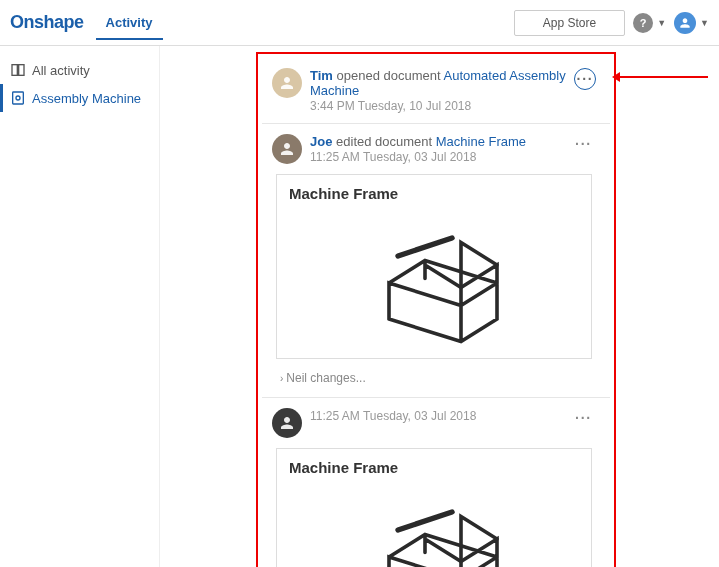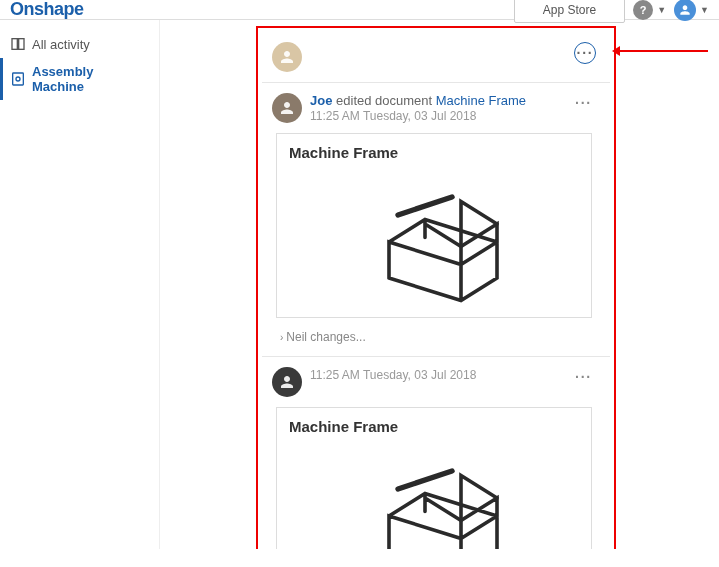--- a/index.html
+++ b/index.html
@@ -1,35 +1,35 @@
 <!DOCTYPE html>
 <html><head>
 <meta charset="utf-8">
 <style>
   * { box-sizing: border-box; margin: 0; padding: 0; }
   body { font-family: -apple-system, BlinkMacSystemFont, "Segoe UI", Arial, sans-serif; font-size: 13px; color: #333; background: #fff; width: 719px; height: 567px; overflow: hidden; position: relative; }
   
   
-  .header { display: flex; align-items: center; height: 20px; border-bottom: 1px solid #ddd; padding: 0 10px; }
+  .header { display: flex; align-items: center; height: 46px; border-bottom: 1px solid #ddd; padding: 0 10px; }
   .logo { font-weight: bold; font-size: 18px; color: #1b5faa; margin-right: 12px; letter-spacing: -0.5px; }
   .toptabs { display: flex; gap: 0; }
   .toptab { padding: 10px 10px 8px; font-size: 13px; color: #666; cursor: pointer; border-bottom: 2px solid transparent; }
   .toptab.active { color: #1b5faa; font-weight: 600; border-bottom-color: #1b5faa; }
   .header-right { margin-left: auto; display: flex; align-items: center; gap: 8px; }
   .header-btn { border: 1px solid #ccc; background: #fff; padding: 5px 28px; font-size: 12px; color: #555; border-radius: 2px; cursor: pointer; }
   .help-icon { width: 20px; height: 20px; border-radius: 50%; background: #888; color: #fff; display: flex; align-items: center; justify-content: center; font-size: 11px; font-weight: bold; cursor: pointer; }
   .user-av { width: 22px; height: 22px; border-radius: 50%; background: #4a90d9; display: flex; align-items: center; justify-content: center; cursor: pointer; }
   .user-av svg { width: 14px; height: 14px; fill: #fff; }
   .caret { font-size: 9px; color: #666; margin-left: -4px; }
   
   
   .main { display: flex; height: calc(100% - 38px); }
   .sidebar { width: 160px; border-right: 1px solid #eee; padding-top: 10px; }
   .side-item { display: flex; align-items: center; gap: 6px; padding: 6px 10px; font-size: 13px; color: #555; cursor: pointer; }
-  .side-item.active { color: #1b5faa; font-weight: 700; border-left: 3px solid #1b5faa; padding-left: 7px; }
+  .side-item.active { color: #1b5faa; font-weight: 400; border-left: 3px solid #1b5faa; padding-left: 7px; }
   .side-icon { width: 16px; height: 16px; display: inline-flex; }
   
   
   .content-wrap { flex: 1; position: relative; overflow-y: auto; padding: 6px 30px 6px 6px; }
   .content-wrap::-webkit-scrollbar { width: 14px; }
   .content-wrap::-webkit-scrollbar-thumb { background: #c1c1c1; border-radius: 7px; border: 3px solid #fff; }
   .content-wrap::-webkit-scrollbar-track { background: #f0f0f0; }
   
   .card-stack { border: 2px solid #e00; padding: 4px; }
   .card { background: #fff; border-bottom: 1px solid #e6e6e6; padding: 10px 14px 10px 10px; position: relative; }
@@ -61,20 +61,21 @@
   .arrow-annot .head { position: absolute; left: -6px; top: 0; width: 0; height: 0; border-top: 5px solid transparent; border-bottom: 5px solid transparent; border-right: 8px solid #e00; }
   
   .feed-outer { position: relative; width: 360px; margin-left: 90px; }
 </style>
 </head>
 <body>
 
 <div class="header">
   <div class="logo">Onshape</div>
   <div class="toptabs">
+    <div class="toptab active">Activity</div>
   </div>
   <div class="header-right">
     <button class="header-btn">App Store</button>
     <div class="help-icon">?</div>
     <span class="caret">▼</span>
     <div class="user-av">
       <svg viewBox="0 0 24 24">
           <path d="M12 12c2.2 0 4-1.8 4-4s-1.8-4-4-4-4 1.8-4 4 1.8 4 4 4zm0 2c-2.7 0-8 1.3-8 4v2h16v-2c0-2.7-5.3-4-8-4z"></path>
         </svg>
     </div>
@@ -112,20 +113,28 @@
       </div>
       <div class="card-stack">
 
         <div class="card">
           <div class="card-head">
             <div class="avatar a1">
               <svg viewBox="0 0 24 24">
                   <path d="M12 12c2.2 0 4-1.8 4-4s-1.8-4-4-4-4 1.8-4 4 1.8 4 4 4zm0 2c-2.7 0-8 1.3-8 4v2h16v-2c0-2.7-5.3-4-8-4z"></path>
                 </svg>
             </div>
+            <div class="card-text">
+              <div class="line1">
+                <span class="user-link">Tim</span>
+                <span>opened document</span>
+                <span class="doc-link">Automated Assembly Machine</span>
+              </div>
+              <div class="line2">3:44 PM Tuesday, 10 Jul 2018</div>
+            </div>
             <div class="card-menu circled">
               <span>···</span>
             </div>
           </div>
         </div>
 
         <div class="card">
           <div class="card-head">
             <div class="avatar a2">
               <svg viewBox="0 0 24 24">

